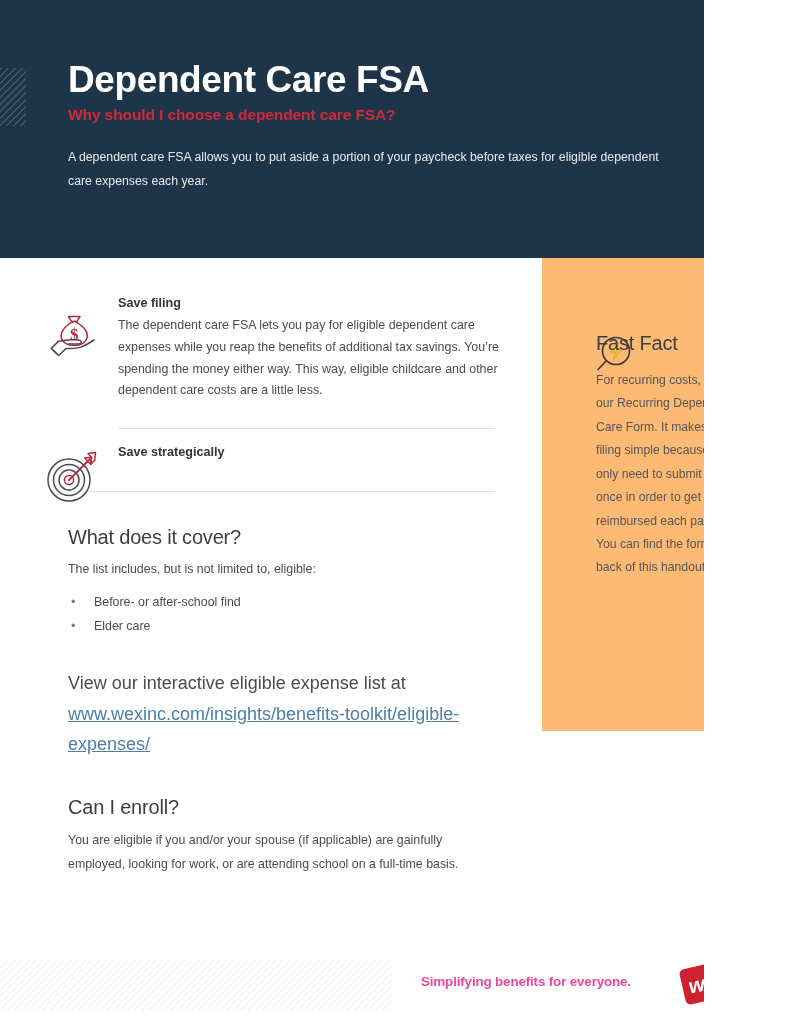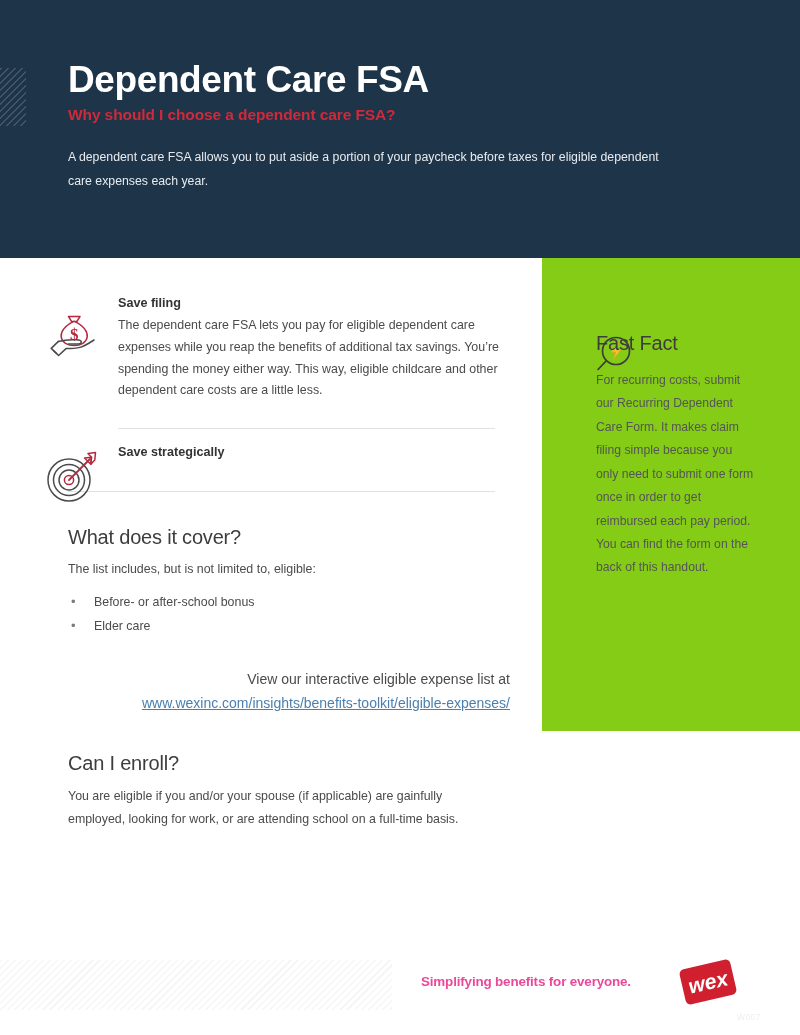--- a/index.html
+++ b/index.html
@@ -7,21 +7,21 @@
     margin: 0;
     padding: 0;
     background: #ffffff;
   }
   body {
     font-family: "Liberation Sans", sans-serif;
     -webkit-font-smoothing: antialiased;
   }
   .page {
     position: relative;
-    width: 800px;
+    width: 704px;
     height: 1035px;
     background: #ffffff;
     overflow: hidden;
   }
 
   
   .header {
     position: absolute;
     left: 0; top: 0;
     width: 800px;
@@ -71,21 +71,21 @@
     max-width: 600px;
   }
 
   
   .fastfact-panel {
     position: absolute;
     left: 542px;
     top: 258px;
     width: 258px;
     height: 473px;
-    background: #84cc16;
+    background: #fdba74;
   }
   .fastfact-inner {
     position: absolute;
     left: 54px;
     top: 74px;
     width: 160px;
   }
   .fastfact-icon {
     position: absolute;
     left: 50px;
@@ -180,24 +180,23 @@
   ul.bullets li::before {
     content: "•";
     position: absolute;
     left: 3px;
     top: -1px;
     color: #7a7a7a;
     font-size: 13px;
   }
 
   .link-line {
-    font-size: 14px;
+    font-size: 18px;
     color: #4b4b4b;
     line-height: 1.7;
-    text-align: right;
   }
   .link-line a {
     color: #4a7fae;
     text-decoration: underline;
   }
 
   .body-text {
     font-size: 12.4px;
     color: #4b4b4b;
     line-height: 1.92;
@@ -311,21 +310,21 @@
 
     <hr class="divider" style="margin:32px 47px 0 68px;">
 
     <div style="padding:34px 32px 0 68px;">
       <h2 class="section-heading">What does it cover?</h2>
       <p class="section-sub">The list includes, but is not limited to, eligible:</p>
 
       <div class="cover-cols">
         <div class="cover-col">
           <ul class="bullets">
-            <li>Before- or after-school bonus</li>
+            <li>Before- or after-school find</li>
             <li>Elder care</li>
           </ul>
         </div>
       </div>
 
       <div class="link-line" style="margin-top:28px;">
         <span>View our interactive eligible expense list at </span><a href="#">www.wexinc.com/insights/benefits-toolkit/eligible-expenses/</a>
       </div>
     </div>
 

